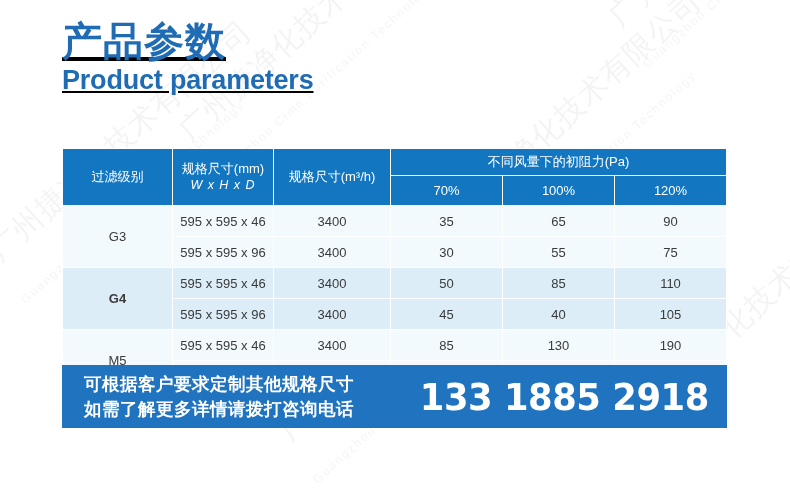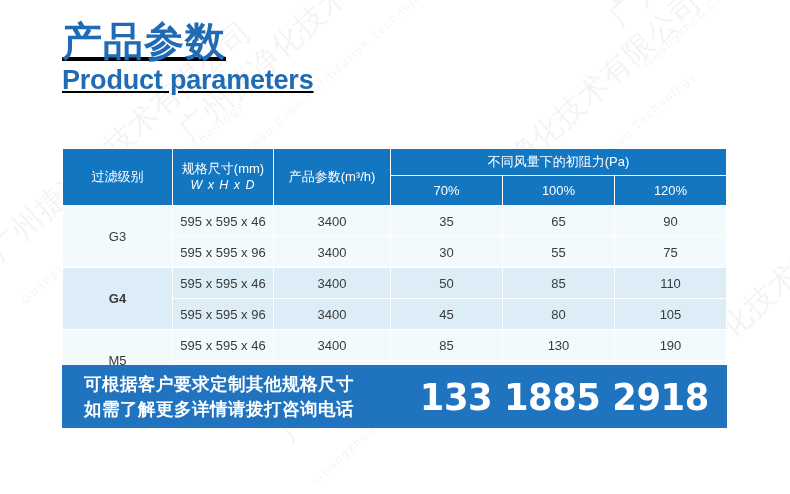--- a/index.html
+++ b/index.html
@@ -181,21 +181,21 @@
   </div>
 
   <table class="spec-table">
     <thead>
       <tr>
         <th rowspan="2" style="width:110px">过滤级别</th>
         <th rowspan="2" style="width:101px">
           <span>规格尺寸(mm)</span>
           <span class="sub-line">W x H x D</span>
         </th>
-        <th rowspan="2" style="width:117px">产品参数(m³/h)</th>
+        <th rowspan="2" style="width:117px">规格尺寸(m³/h)</th>
         <th colspan="3" class="grp">不同风量下的初阻力(Pa)</th>
       </tr>
       <tr>
         <th style="width:106px">70%</th>
         <th style="width:106px">100%</th>
         <th style="width:105px">120%</th>
       </tr>
     </thead>
     <tbody>
 
@@ -220,21 +220,21 @@
         <td>595 x 595 x 46</td>
         <td>3400</td>
         <td>50</td>
         <td>85</td>
         <td>110</td>
       </tr>
       <tr class="band-b">
         <td>595 x 595 x 96</td>
         <td>3400</td>
         <td>45</td>
-        <td>80</td>
+        <td>40</td>
         <td>105</td>
       </tr>
 
       <tr class="band-a">
         <td rowspan="2" class="grade-cell grade-a">M5</td>
         <td>595 x 595 x 46</td>
         <td>3400</td>
         <td>85</td>
         <td>130</td>
         <td>190</td>

